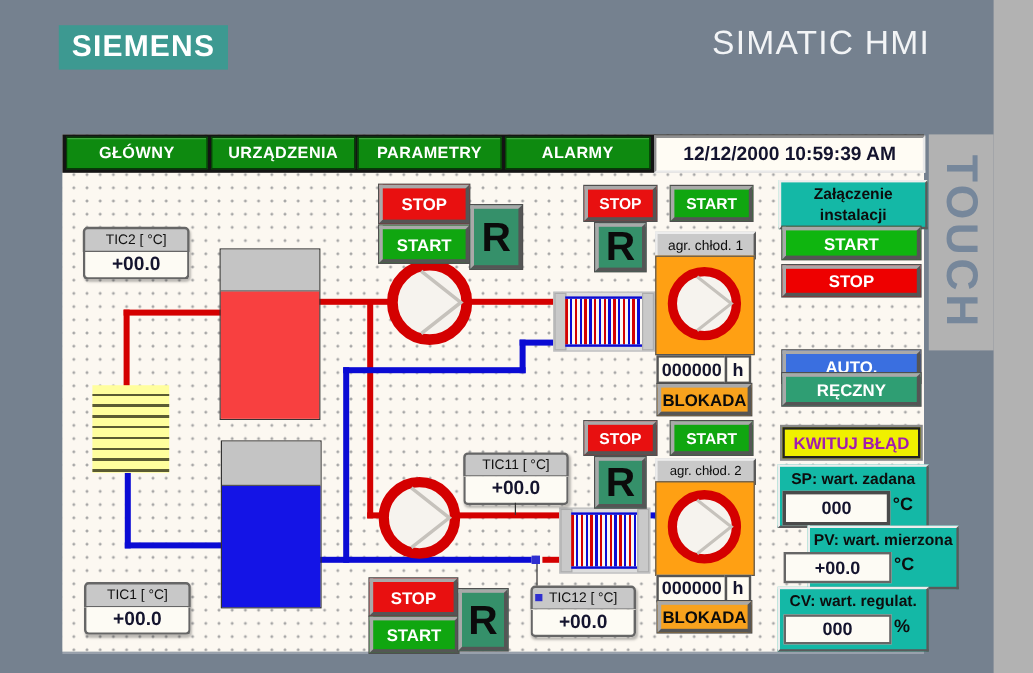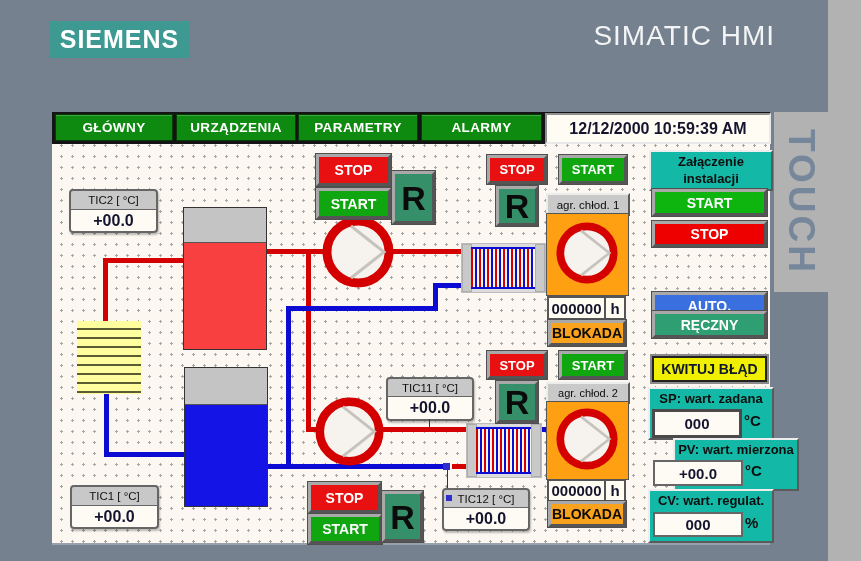--- a/index.html
+++ b/index.html
@@ -59,21 +59,21 @@
   
   .btn{position:absolute;display:flex;align-items:center;justify-content:center;
        font-weight:bold;color:#fff;border:3px outset #A9A9A9;
        box-shadow:0 0 0 1px #4F4F4F;cursor:pointer;}
   .b-red{background:#E81010;}
   .b-green{background:#10A610;}
   .b-rst{background:#35906A;color:#0B0B0B;font-size:34px;line-height:1;}
   .b-orange{background:#F8A21D;color:#0B0B0B;}
   .b-blue{background:#3A6FE0;}
   .b-teal{background:#2F9E73;}
-  .b-yellow{background:#F0F000;color:#0f172a;border:2px solid #222;box-shadow:0 0 0 2px #8A8A8A;}
+  .b-yellow{background:#F0F000;color:#a21caf;border:2px solid #222;box-shadow:0 0 0 2px #8A8A8A;}
   .fs13{font-size:13px;} .fs14{font-size:14px;}
 
   
   .ticbox{position:absolute;box-shadow:1px 2px 2px rgba(0,0,0,.25);border-radius:4px;}
   .ticbox .hdr{background:#C8C8C8;border:2px solid #666;border-bottom:1px solid #666;
                border-radius:4px 4px 0 0;font-size:11.5px;color:#111;
                display:flex;align-items:center;justify-content:center;}
   .ticbox .val{background:#FDFBF4;border:2px solid #666;border-top:none;
                border-radius:0 0 4px 4px;font-size:16px;font-weight:bold;color:#14142E;
                display:flex;align-items:center;justify-content:center;}

